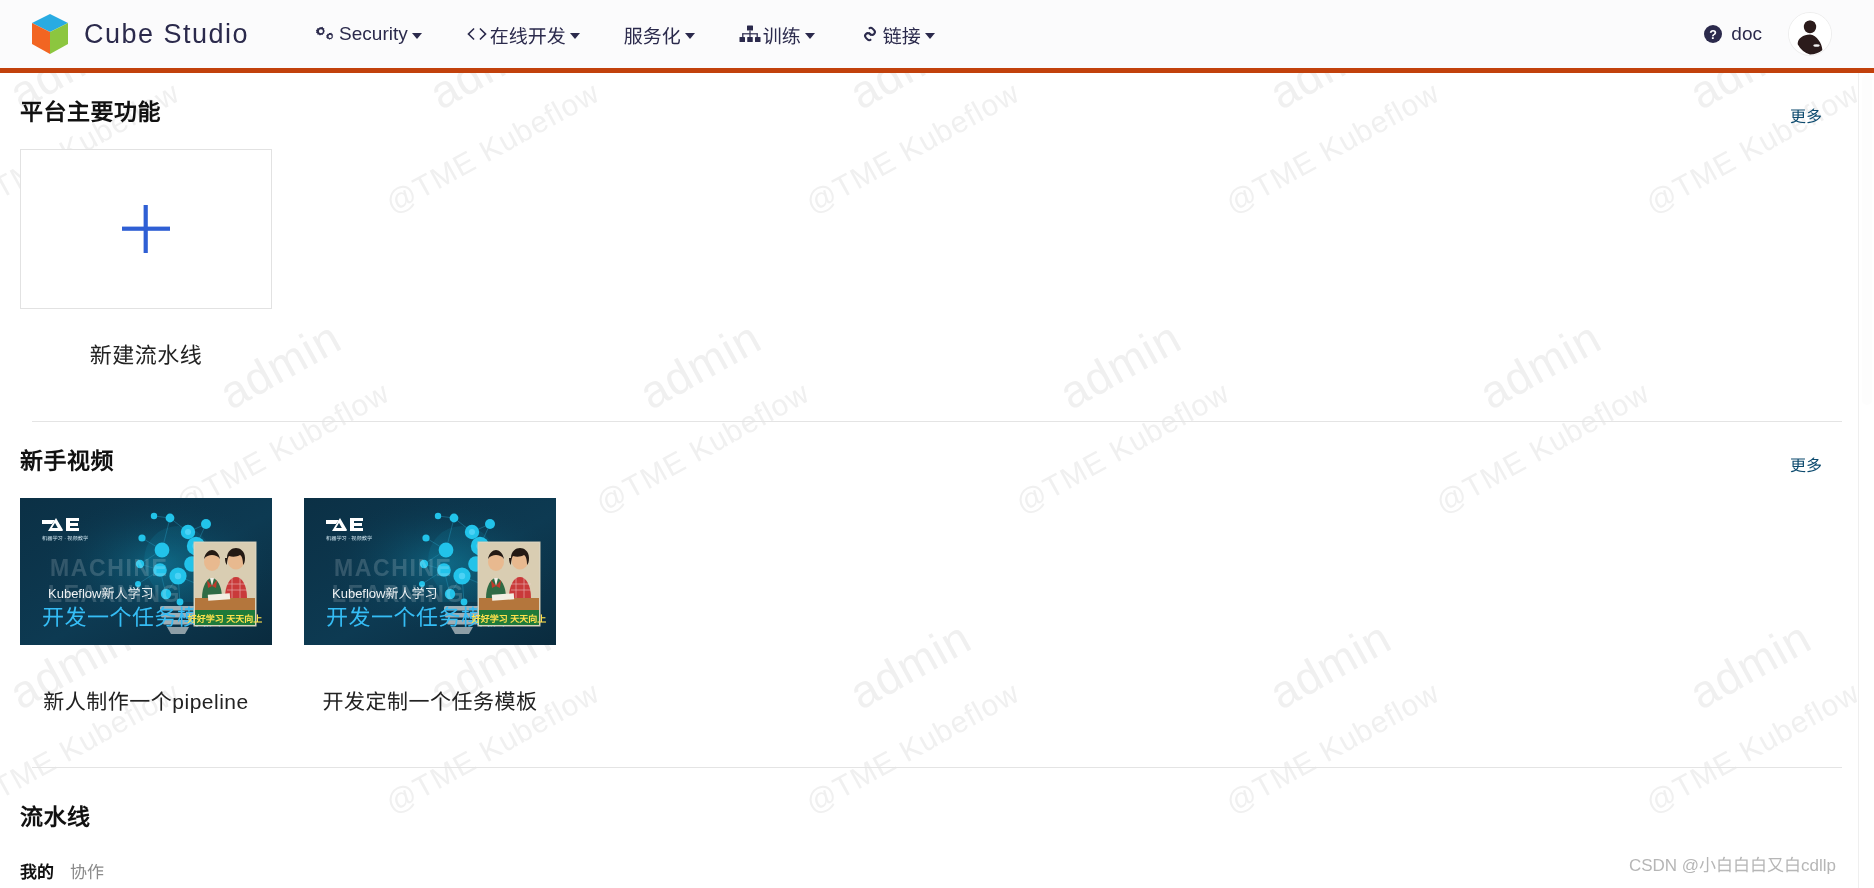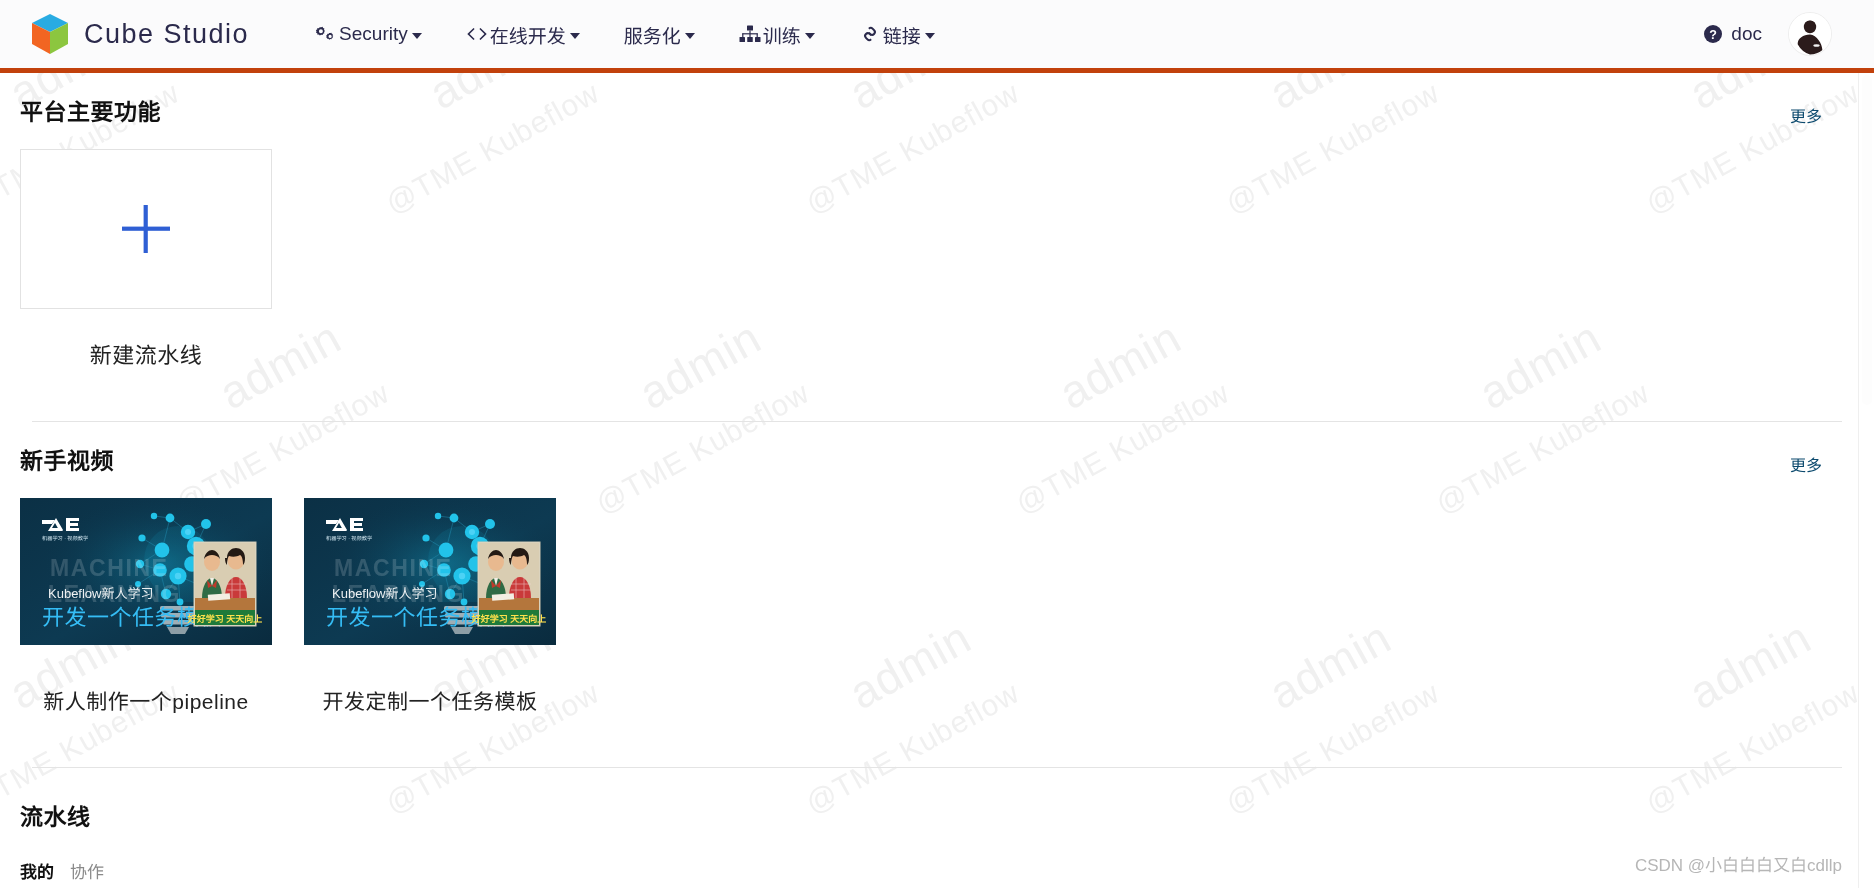--- a/index.html
+++ b/index.html
@@ -214,21 +214,21 @@
   }
   .tab.active {
     color: #111;
     font-weight: bold;
     border-bottom-color: #1471e8;
   }
 
   
   .csdn-mark {
     position: absolute;
-    right: 32px;
+    right: 38px;
     bottom: 12px;
     font-size: 17px;
     color: #b6b6b6;
     z-index: 30;
     white-space: nowrap;
     user-select: none;
   }
 
   
   .scrollbar-track {

